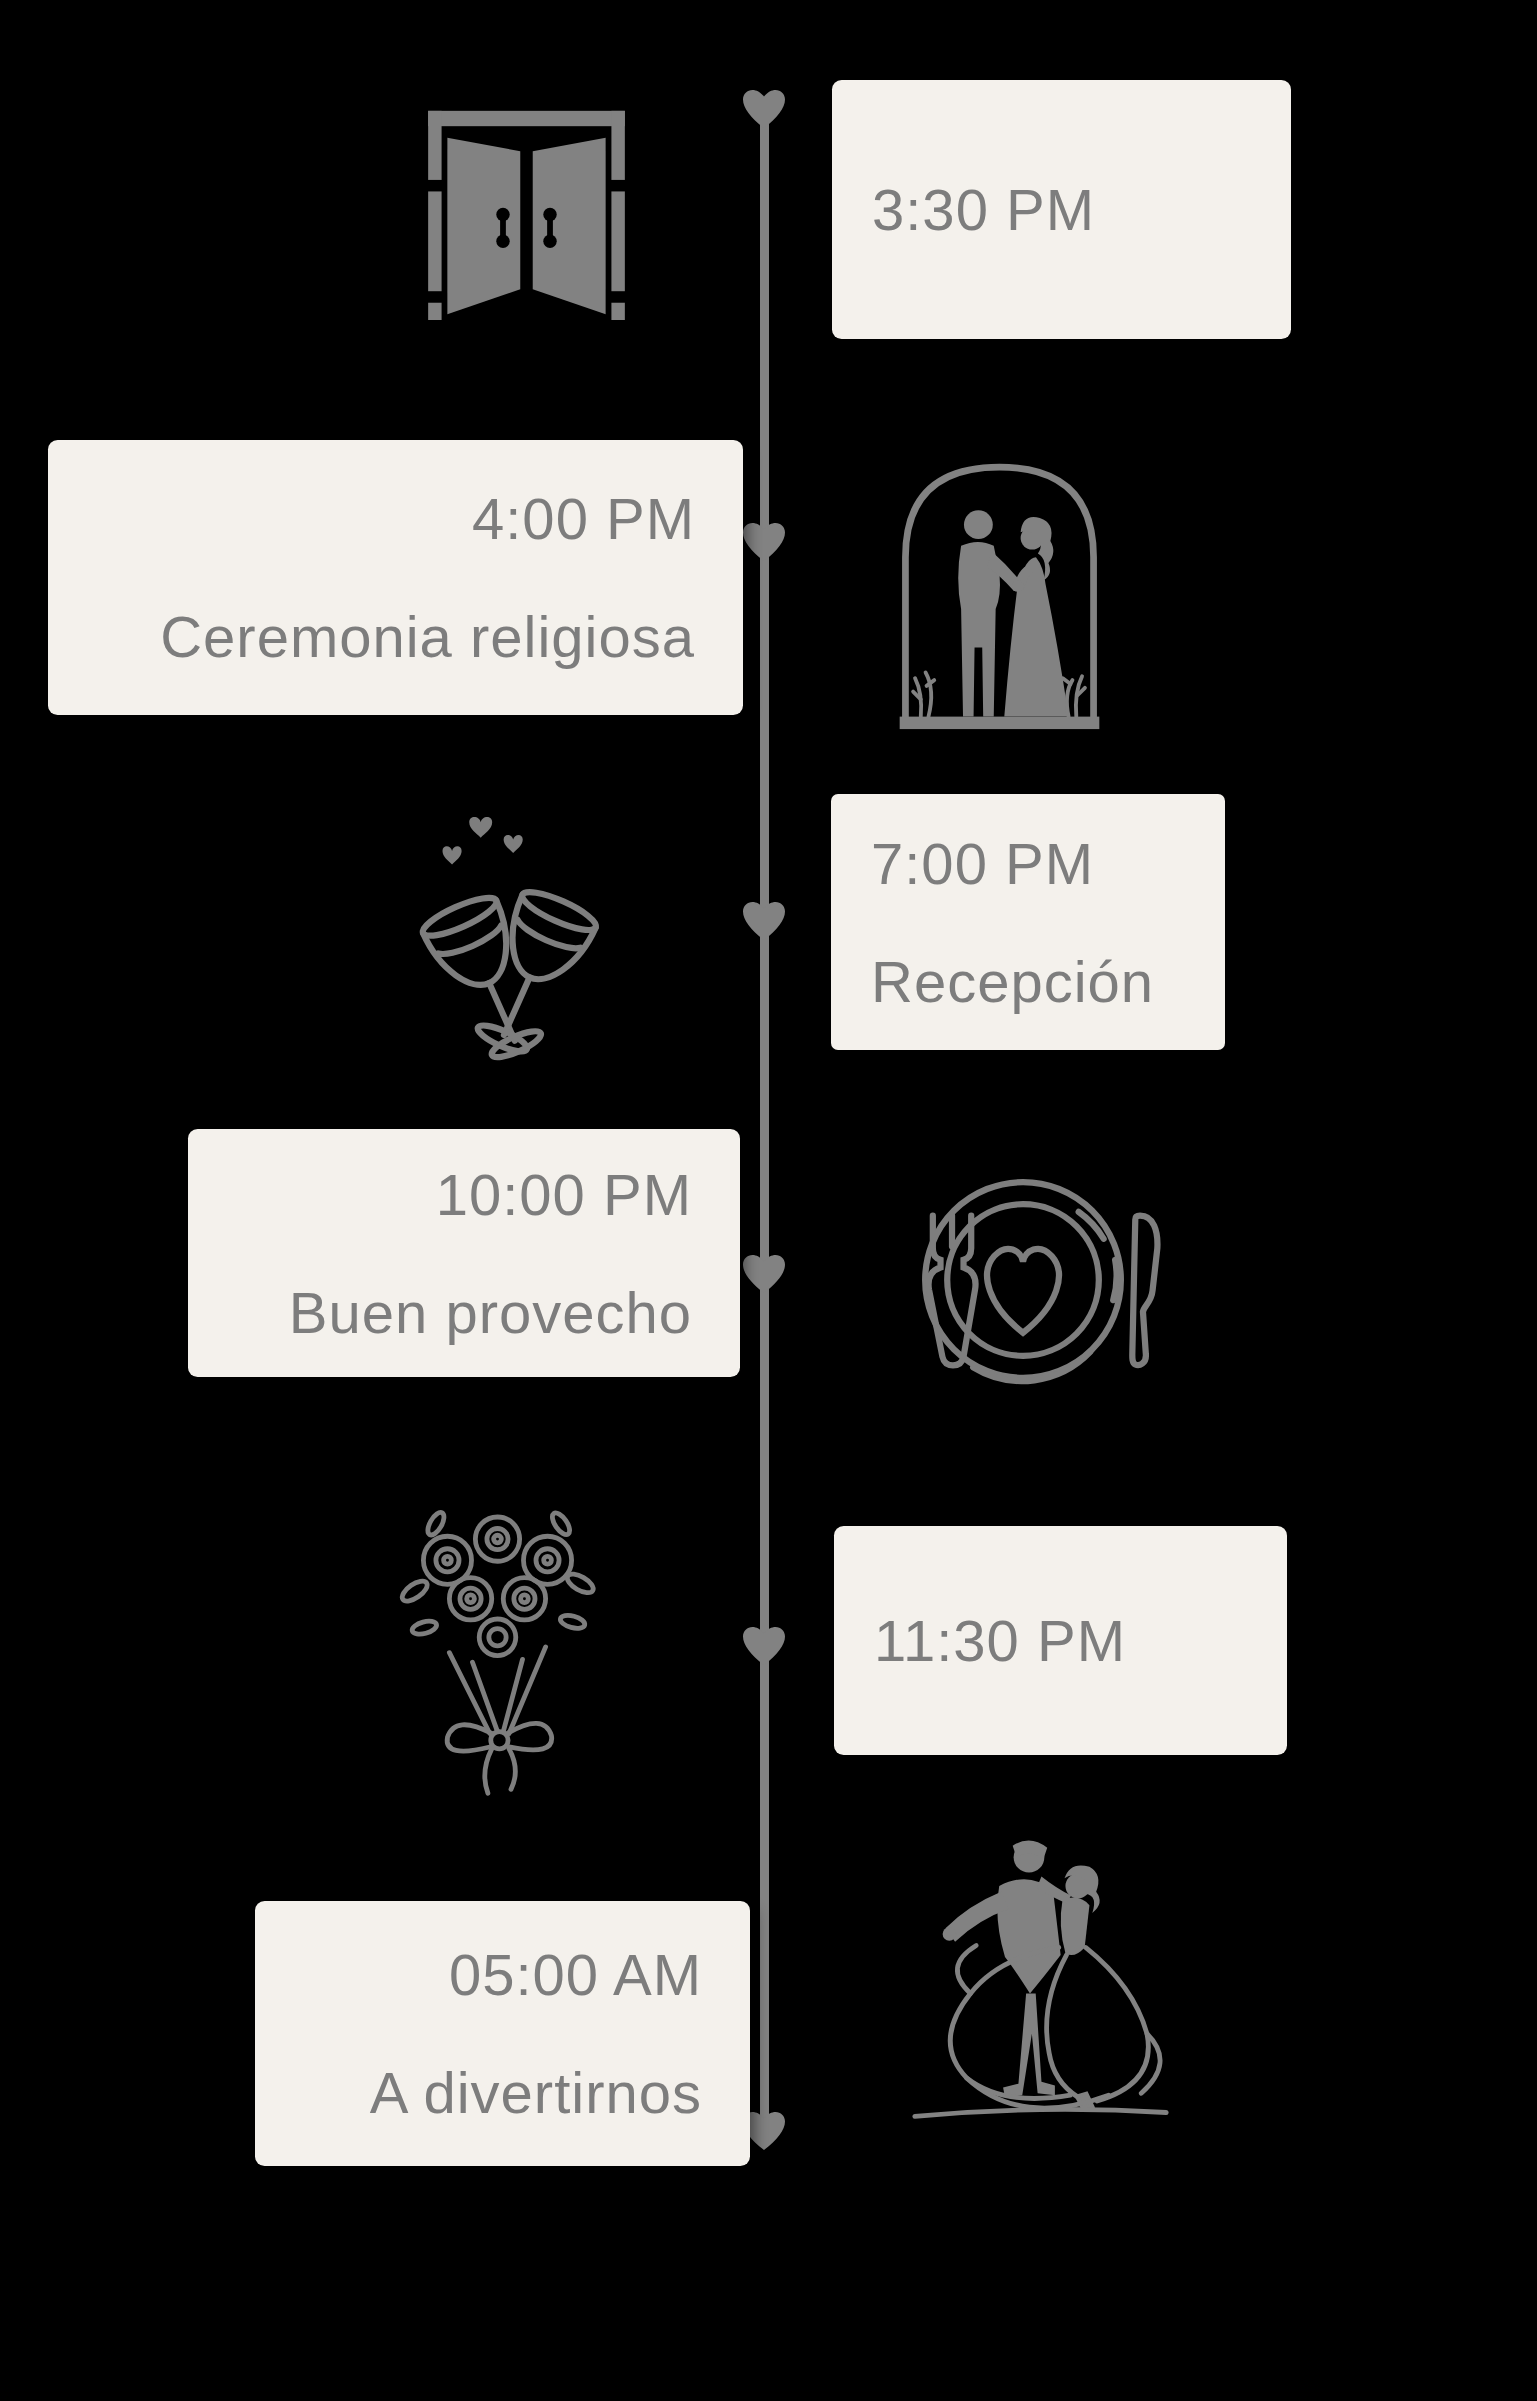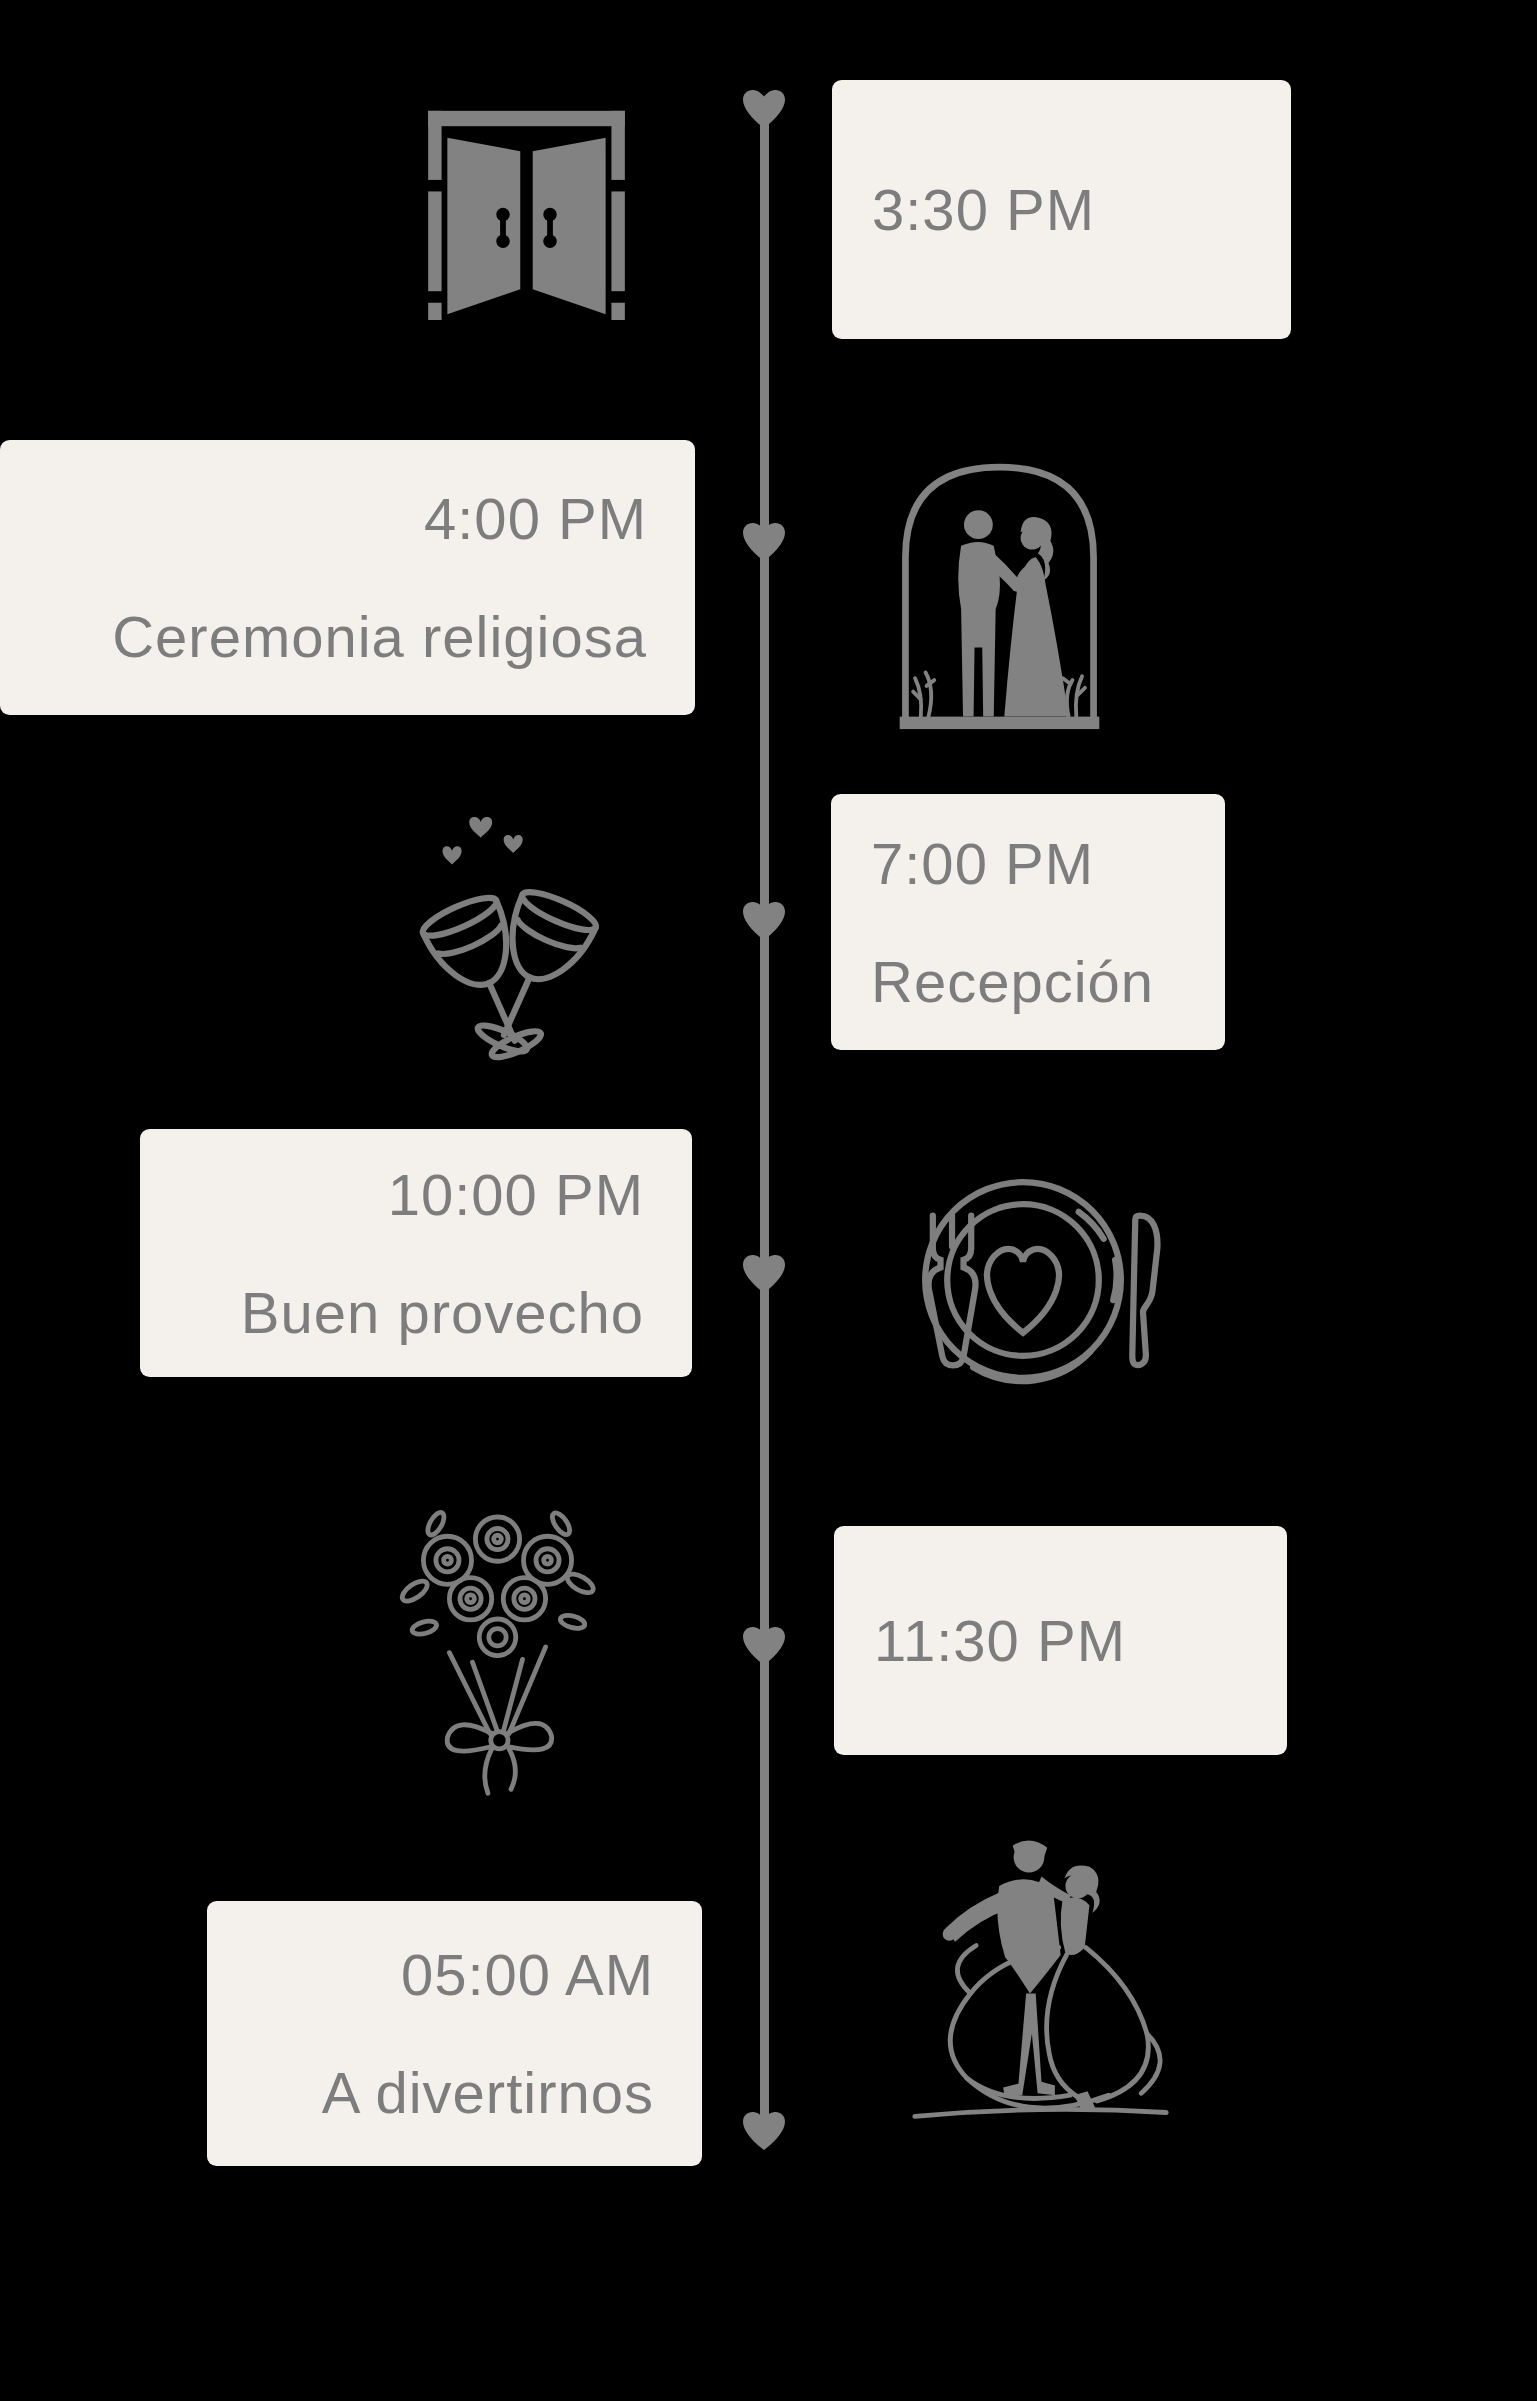--- a/index.html
+++ b/index.html
@@ -31,25 +31,25 @@
     background:#f4f1ec;
     border-radius:9.6px;
     display:flex;flex-direction:column;justify-content:center;
     color:#7d7d7d;
     font-size:58px;line-height:81px;letter-spacing:1px;
     box-shadow:4.8px 6.7px 13.4px rgba(0,0,0,0.45);
     gap:37px;
   }
   .card .time,.card .label{white-space:nowrap;}
   .card.align-left{text-align:left;padding-left:40px;}
-  .card.align-right{text-align:right;padding-right:48px;}
+  .card.align-right{text-align:right;padding-right:48px;margin-left:48px;}
 
   .card-1{left:832px;top:80px;width:419px;height:259px;}
   .card-2{left:0px;top:440px;width:647px;height:275px;}
-  .card-3{left:831px;top:794px;width:354px;height:256px;}
+  .card-3{left:831px;top:794px;width:354px;height:256px;border-radius:7px;}
   .card-4{left:140px;top:1129px;width:504px;height:248px;}
   .card-5{left:834px;top:1526px;width:413px;height:229px;}
   .card-6{left:207px;top:1901px;width:447px;height:265px;}
 
   
   .icon{position:absolute;}
   .icon svg{display:block;width:100%;height:100%;}
   .icon-doors   {left:428px;top:107px;width:197px;height:213px;}
   .icon-arch    {left:892px;top:444px;width:215px;height:288px;}
   .icon-glasses {left:368px;top:810px;width:277px;height:274px;}

